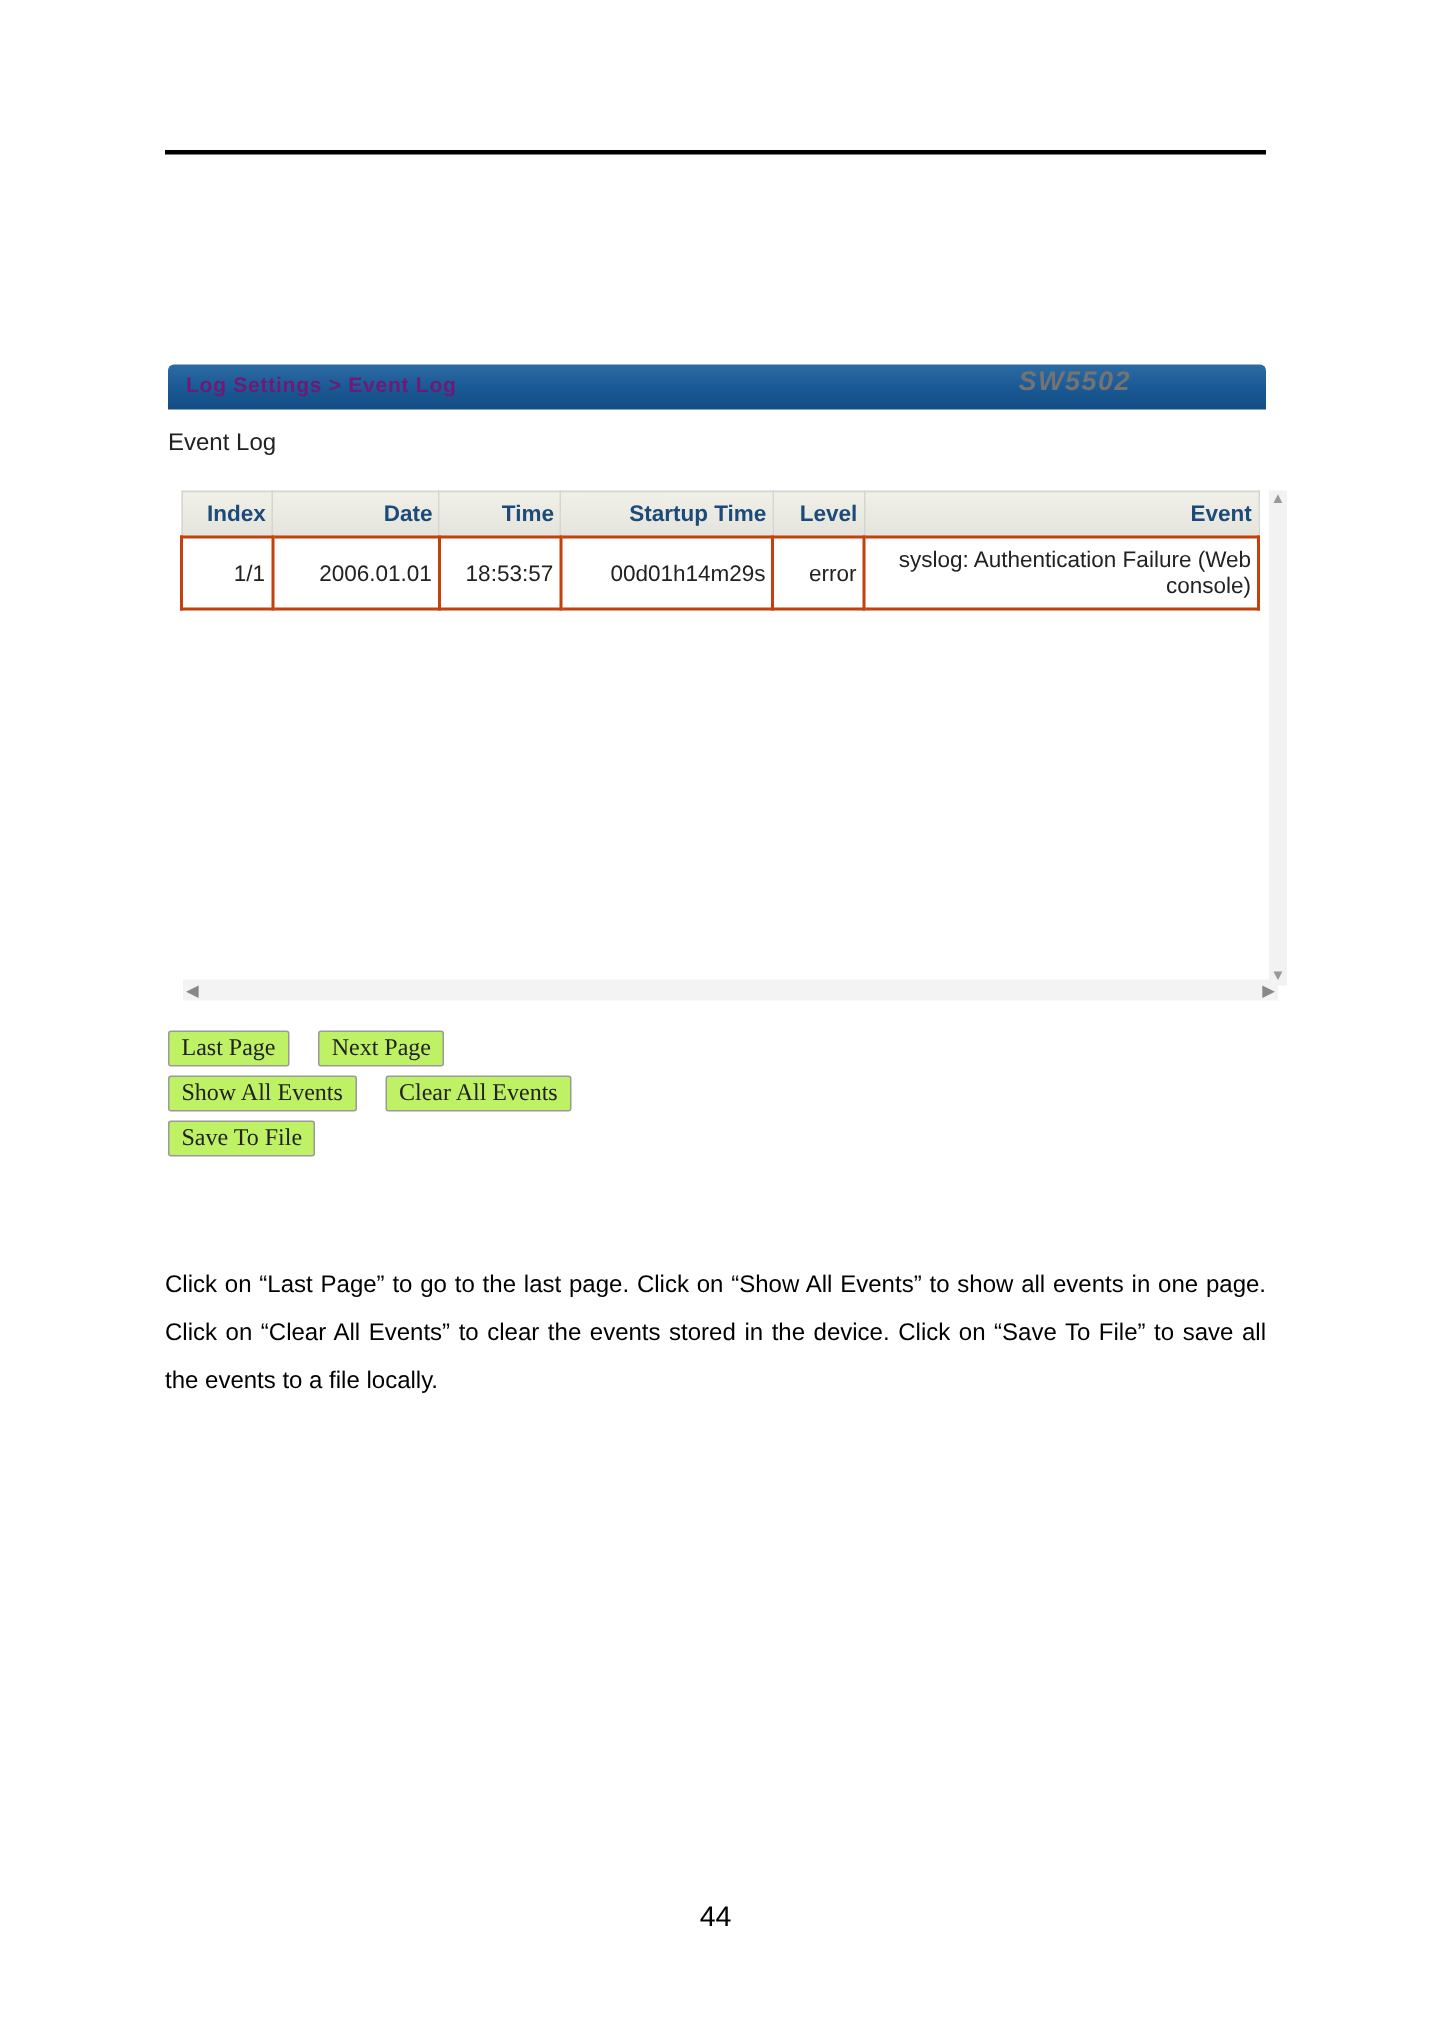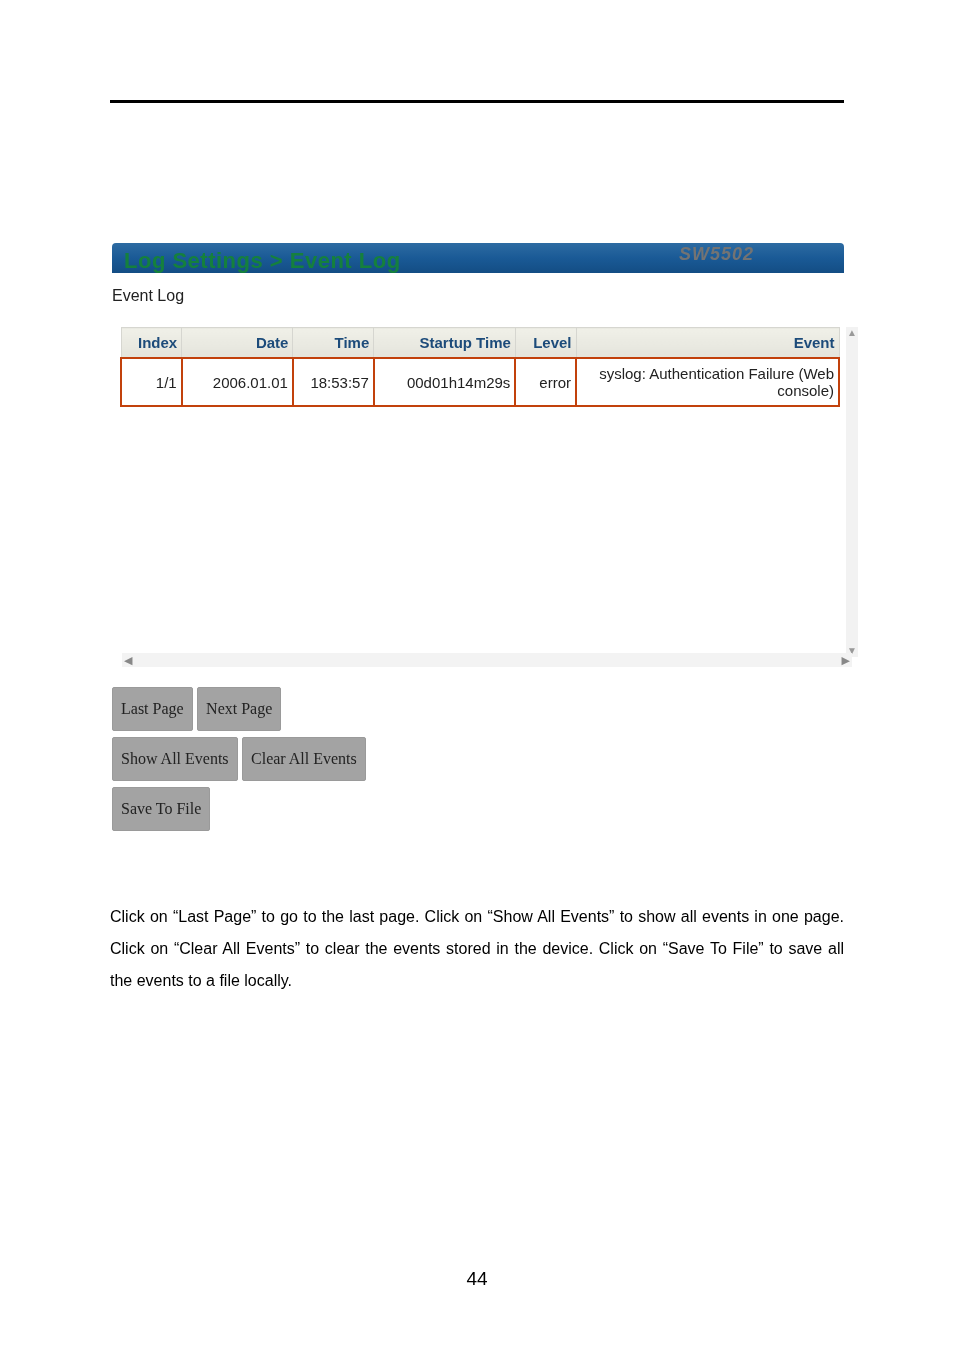--- a/index.html
+++ b/index.html
@@ -29,22 +29,22 @@
     position: absolute;
     top: 0; left: 2px; right: 0;
     height: 30px;
     background: linear-gradient(to bottom, #2d6ba2 0%, #1a5a96 50%, #134d84 100%);
     border-radius: 4px 4px 0 0;
   }
   .breadcrumb {
     position: absolute;
     left: 14px;
     top: 5px;
-    color: #15803d;
-    font-size: 22px;
+    color: #701a75;
+    font-size: 14px;
     font-weight: bold;
     letter-spacing: 0.5px;
   }
   .device {
     position: absolute;
     right: 90px;
     top: 1px;
     color: #737373;
     font-size: 18px;
     font-weight: bold;
@@ -141,28 +141,28 @@
   }
   .btn-rows {
     margin-top: 20px;
     margin-left: 2px;
   }
   .btn-row {
     margin-bottom: 6px;
   }
   .ui-btn {
     display: inline-block;
-    background: #a3a3a3;
+    background: #bef264;
     border: 1px solid #9a9a9a;
     border-radius: 2px;
     font-family: "Times New Roman", serif;
     font-size: 16px;
     color: #222;
-    padding: 12px 8px;
-    margin-right: 0;
+    padding: 2px 8px;
+    margin-right: 15px;
     cursor: pointer;
   }
   .doc-text {
     margin-top: 70px;
     font-size: 16px;
     color: #000;
     line-height: 2.0;
     text-align: justify;
   }
   .page-num {

